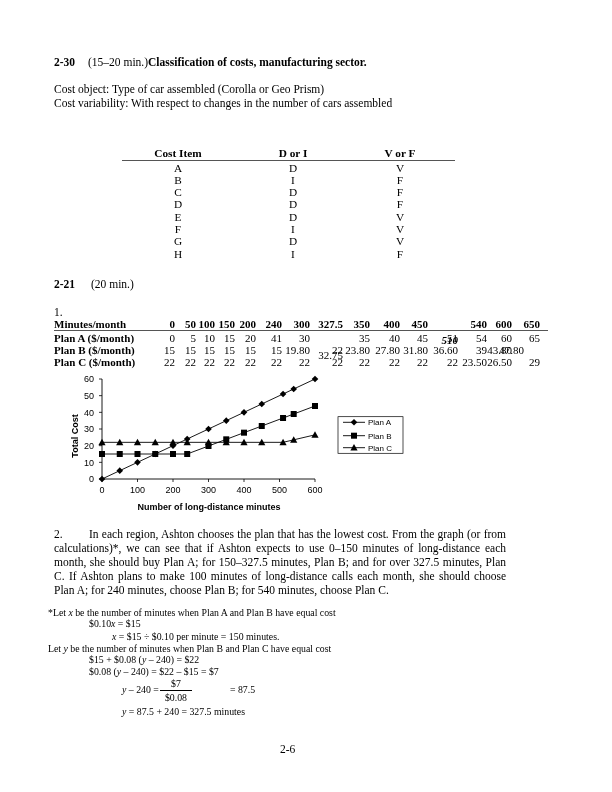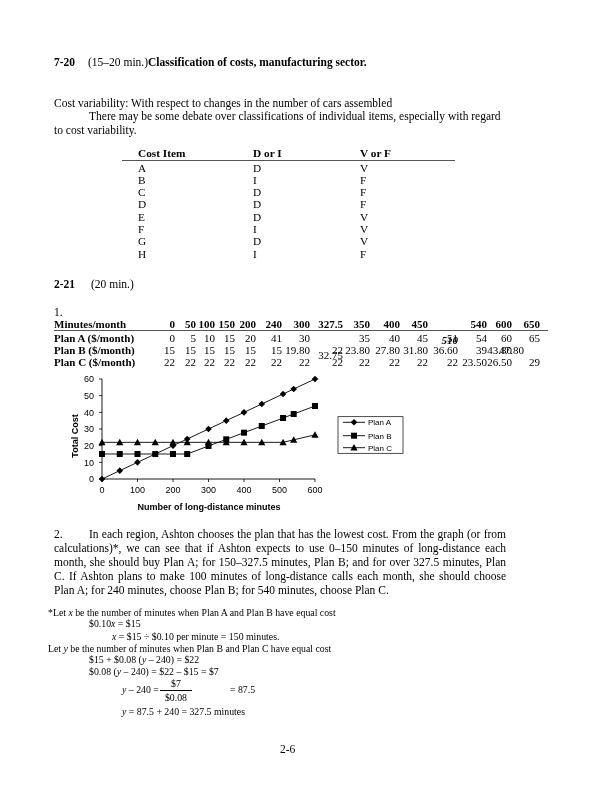--- a/index.html
+++ b/index.html
@@ -2,21 +2,21 @@
 <html><head>
 <meta charset="utf-8">
 <style>
 html,body{margin:0;padding:0;background:#ffffff;}
 .page{position:relative;width:612px;height:792px;background:#ffffff;overflow:hidden;font-family:"Liberation Serif",serif;font-size:11.5px;color:#000;}
 .abs{position:absolute;white-space:nowrap;line-height:14px;}
 .b{font-weight:bold;}
 .para{position:absolute;line-height:14px;white-space:normal;}
 .t1{position:absolute;left:122px;top:147px;width:333px;height:115px;font-size:11.3px;}
 .t1-rule{position:absolute;left:0;top:13px;width:333px;height:1px;background:#555;}
-.t1-cell{position:absolute;width:80px;line-height:12.3px;white-space:nowrap;}
+.t1-cell{position:absolute;width:80px;text-align:center;line-height:12.3px;white-space:nowrap;}
 .t2{position:absolute;left:0;top:318px;width:612px;height:60px;font-size:11px;}
 .t2-rule{position:absolute;left:54px;top:11.5px;width:494px;height:1px;background:#555;}
 .t2-cell{position:absolute;line-height:12px;white-space:nowrap;text-align:right;}
 .t2-label{position:absolute;left:54px;line-height:12px;white-space:nowrap;font-weight:bold;}
 #chart-svg{position:absolute;left:55px;top:368px;width:360px;height:150px;overflow:visible;}
 #chart-svg text{font-family:"Liberation Sans",sans-serif;fill:#000;}
 .fn{position:absolute;white-space:nowrap;font-size:9.8px;line-height:11px;}
 .fn i{font-style:italic;}
 .frac{position:absolute;left:160px;top:678px;width:32px;font-size:9.8px;line-height:11px;text-align:center;}
 .frac-num{display:block;}
@@ -28,26 +28,26 @@
 .badge-plus::before{left:7px;top:0;width:1.6px;height:15px;}
 .badge-plus::after{left:0;top:7px;width:15px;height:1.6px;}
 .badge-text{position:absolute;left:28px;top:4px;font-family:"Liberation Sans",sans-serif;font-weight:bold;font-size:13px;line-height:17px;color:#ffffff;white-space:nowrap;}
 .badge-accent{color:#7d6ef7;}
 </style>
 </head>
 <body>
 
 <div class="page">
 
-  <span class="abs b" style="left:54px;top:55px;">7-20</span>
+  <span class="abs b" style="left:54px;top:55px;">2-30</span>
   <span class="abs" style="left:88px;top:55px;">(15–20 min.)</span>
   <span class="abs b" style="left:148px;top:55px;">Classification of costs, manufacturing sector.</span>
 
+  <span class="abs" style="left:54px;top:82px;">Cost object: Type of car assembled (Corolla or Geo Prism)</span>
   <span class="abs" style="left:54px;top:96px;">Cost variability: With respect to changes in the number of cars assembled</span>
-  <div class="para" style="left:54px;top:109px;width:456px;text-indent:35px;">There may be some debate over classifications of individual items, especially with regard to cost variability.</div>
 
   <div class="t1" id="table1">
     <div class="t1-rule"></div>
   <span class="t1-cell" style="top: 0px; left: 16px; font-weight: bold;">Cost Item</span>
       <span class="t1-cell" style="top: 0px; left: 131px; font-weight: bold;">D or I</span>
       <span class="t1-cell" style="top: 0px; left: 238px; font-weight: bold;">V or F</span>
       <span class="t1-cell" style="top: 14.5px; left: 16px;">A</span>
       <span class="t1-cell" style="top: 14.5px; left: 131px;">D</span>
       <span class="t1-cell" style="top: 14.5px; left: 238px;">V</span>
       <span class="t1-cell" style="top: 26.8px; left: 16px;">B</span>

